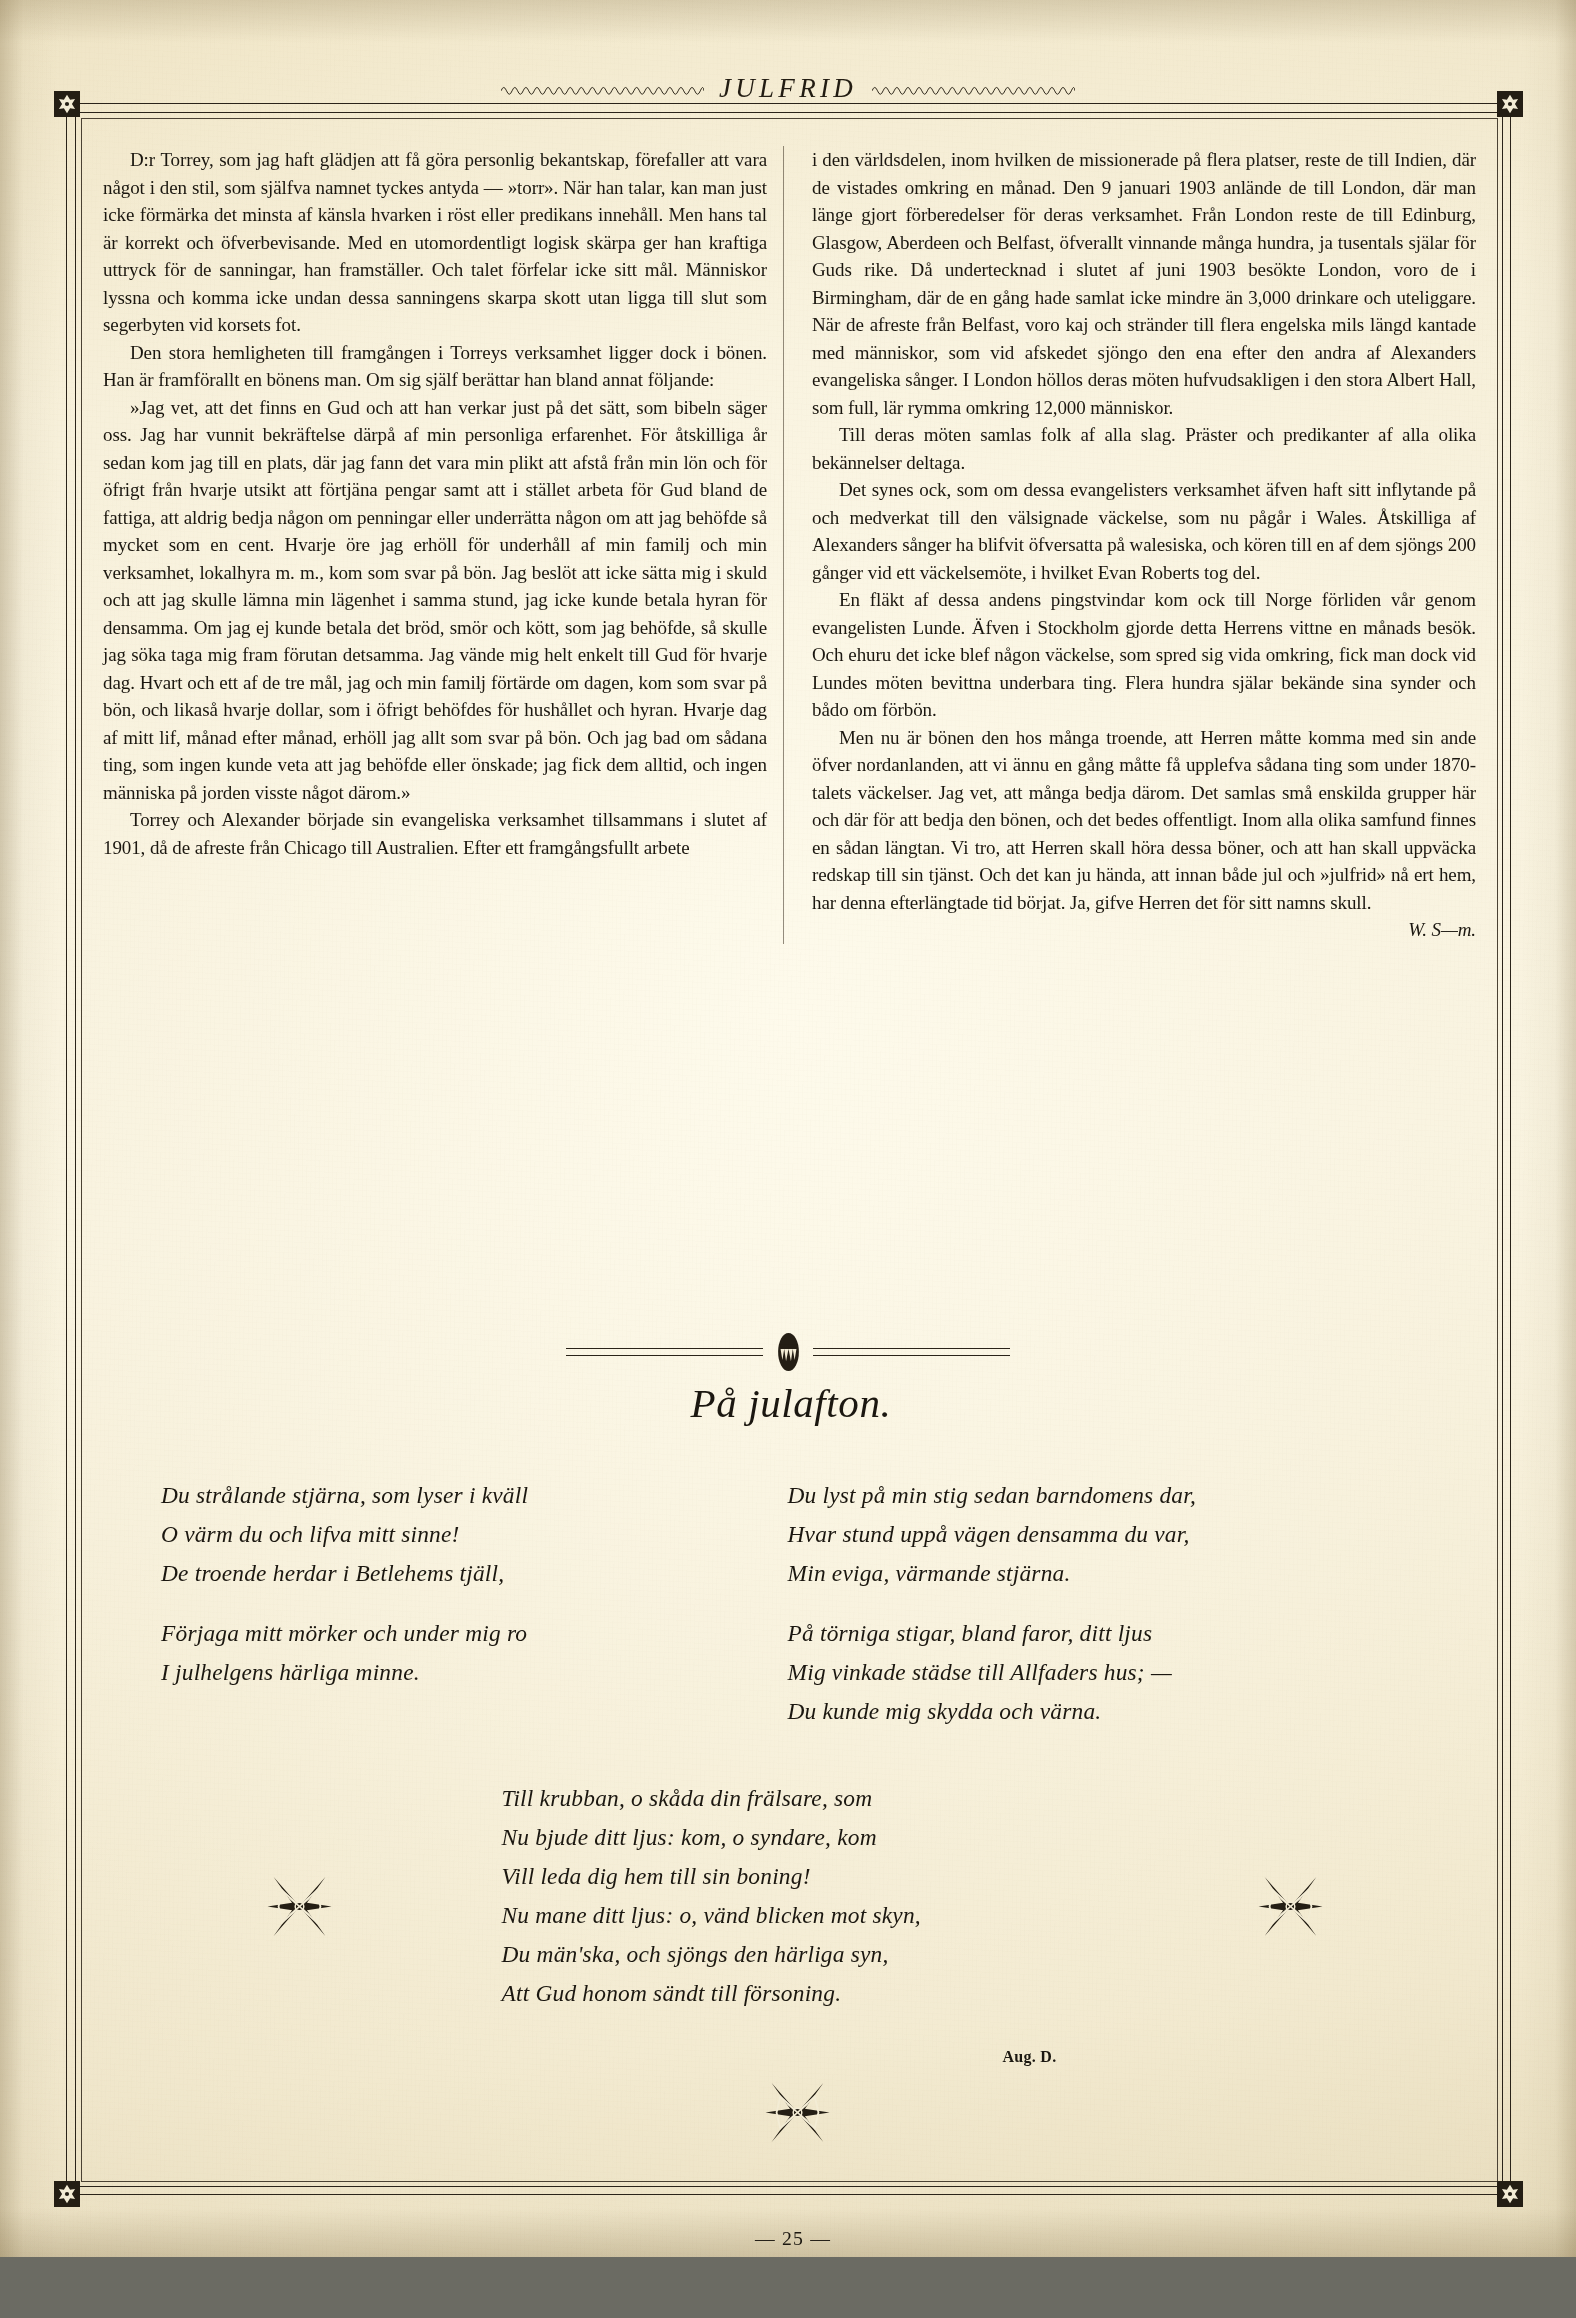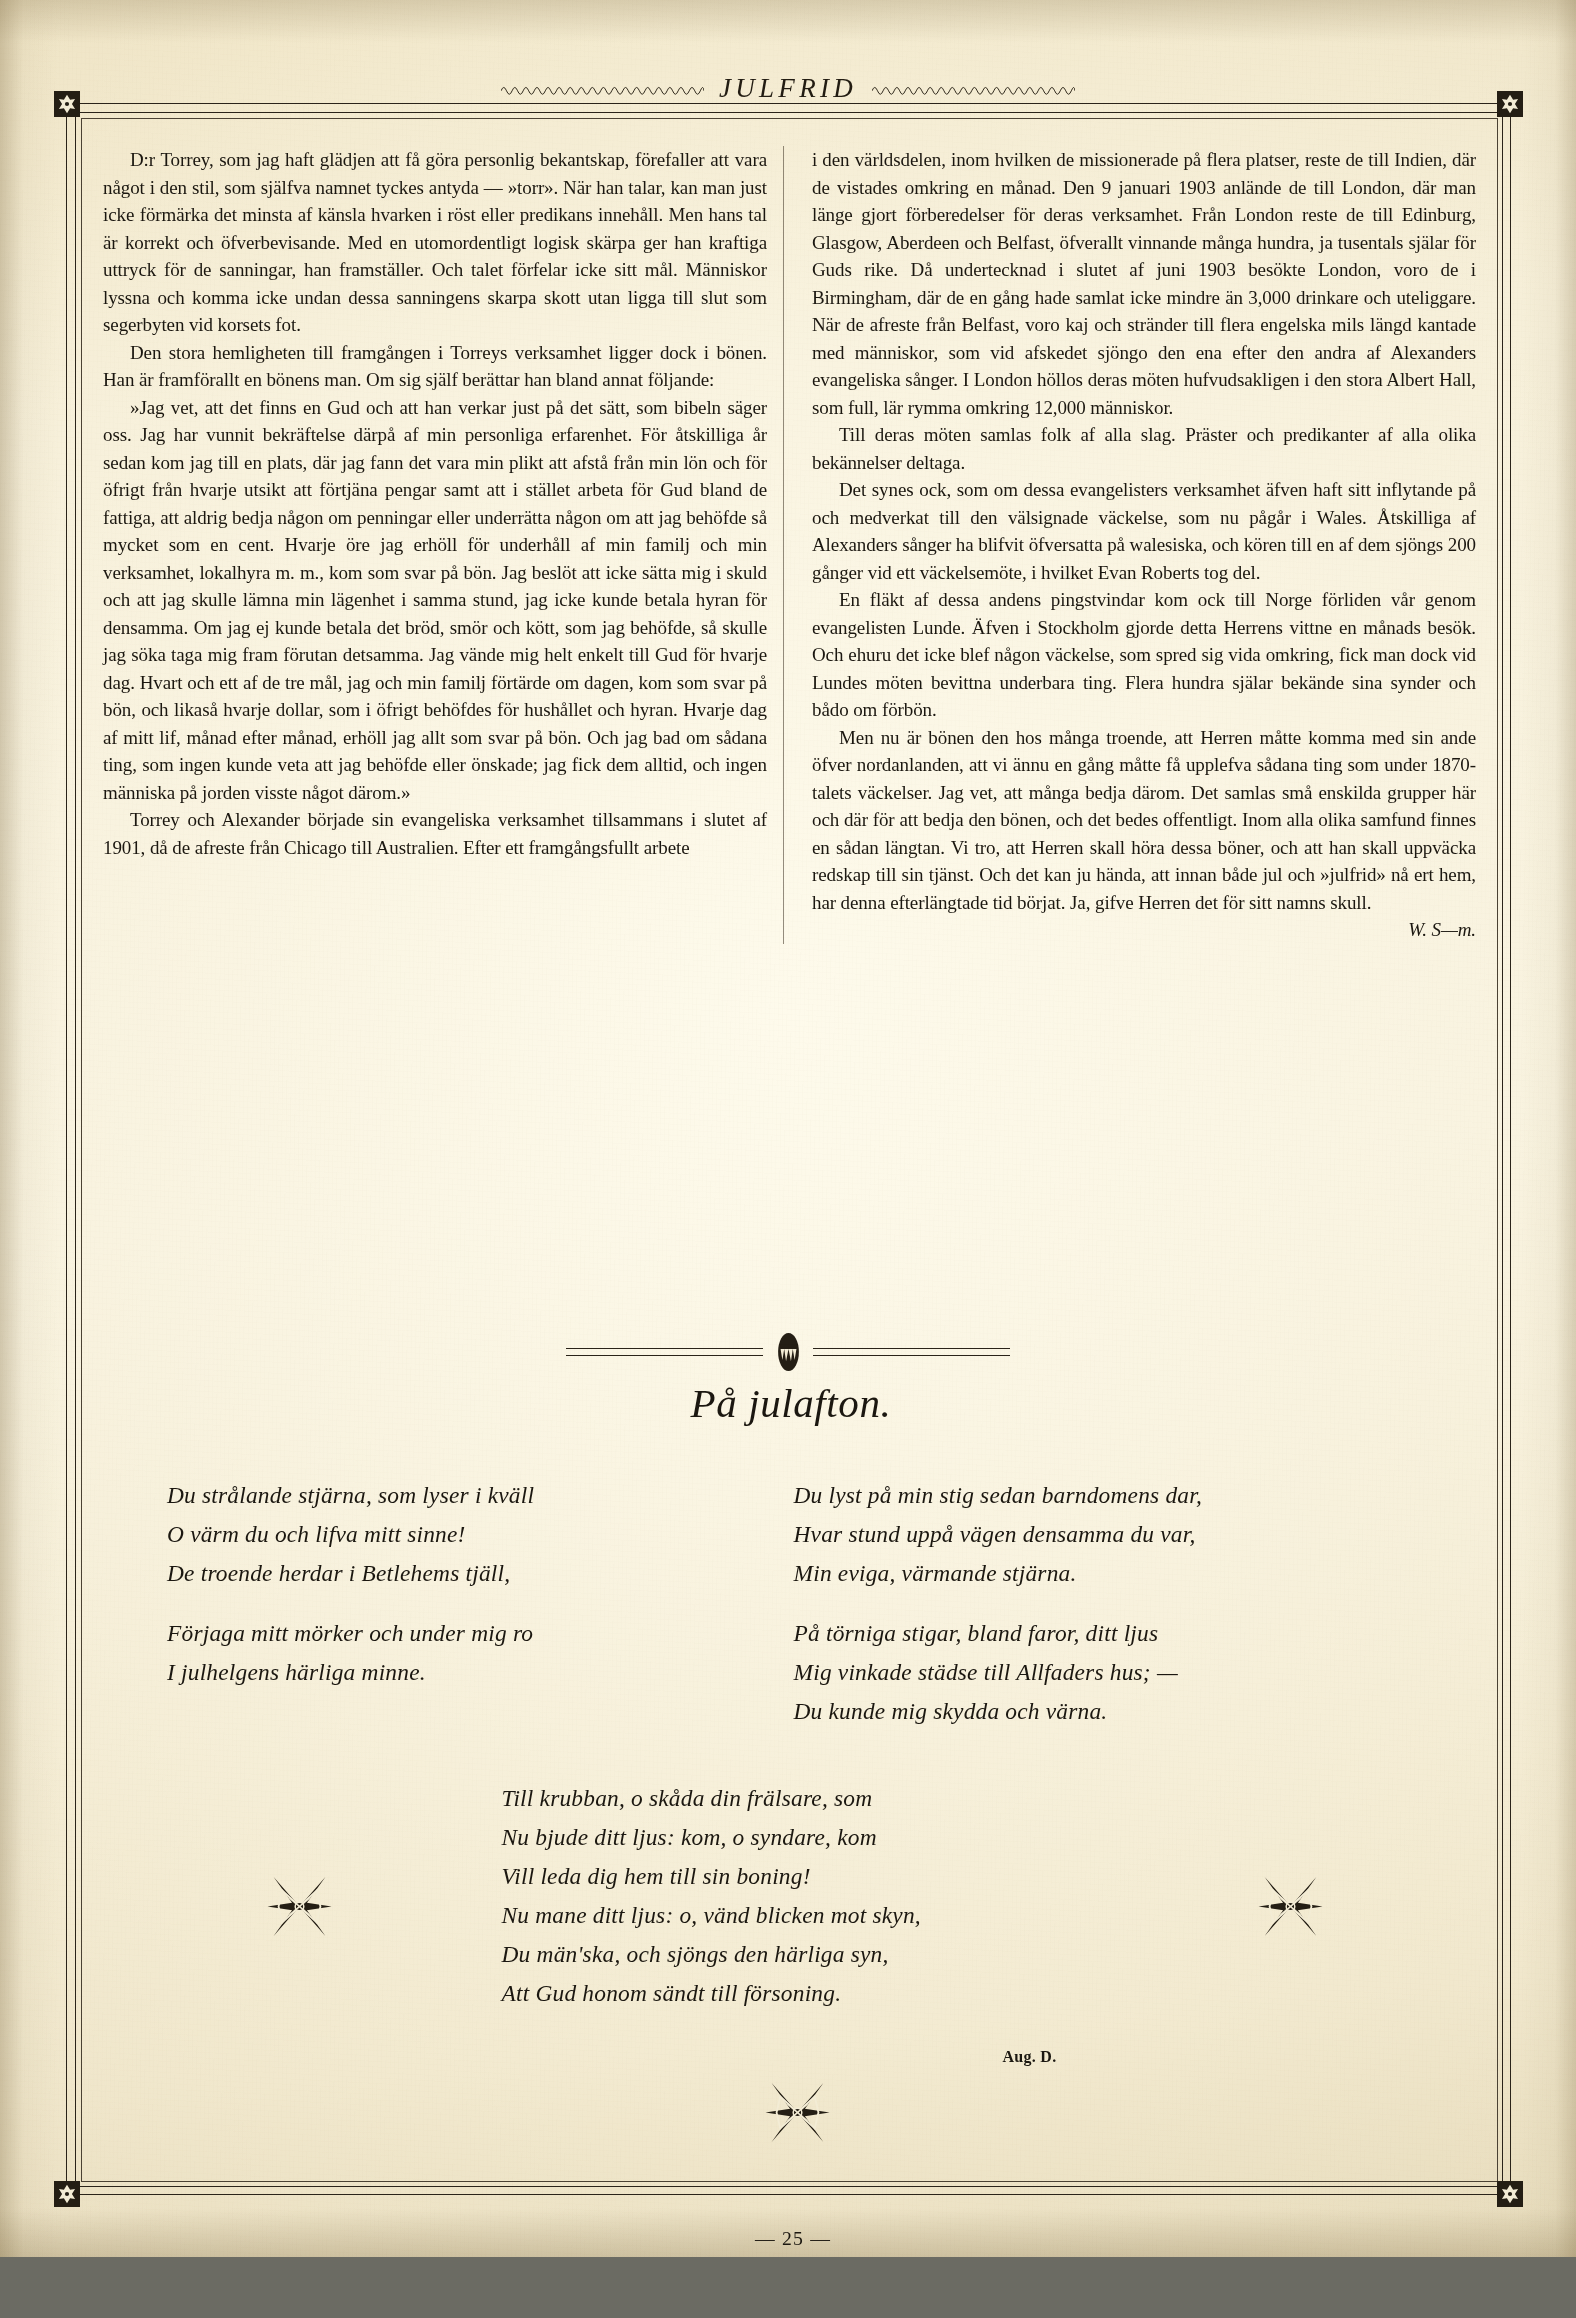--- a/index.html
+++ b/index.html
@@ -160,21 +160,21 @@
     top: 1379px;
     text-align: center;
     font-style: italic;
     font-size: 41px;
     letter-spacing: 0.6px;
     z-index: 5;
     padding-left: 6px;
   }
   .poem-cols {
     position: absolute;
-    left: 94px;
+    left: 88px;
     top: 1476px;
     width: 1373px;
     display: flex;
     z-index: 5;
   }
   .poem-col { width: 686px; }
   .poem-col .stanza { margin-bottom: 21px; }
   .poem-line {
     font-style: italic;
     font-size: 23.4px;

